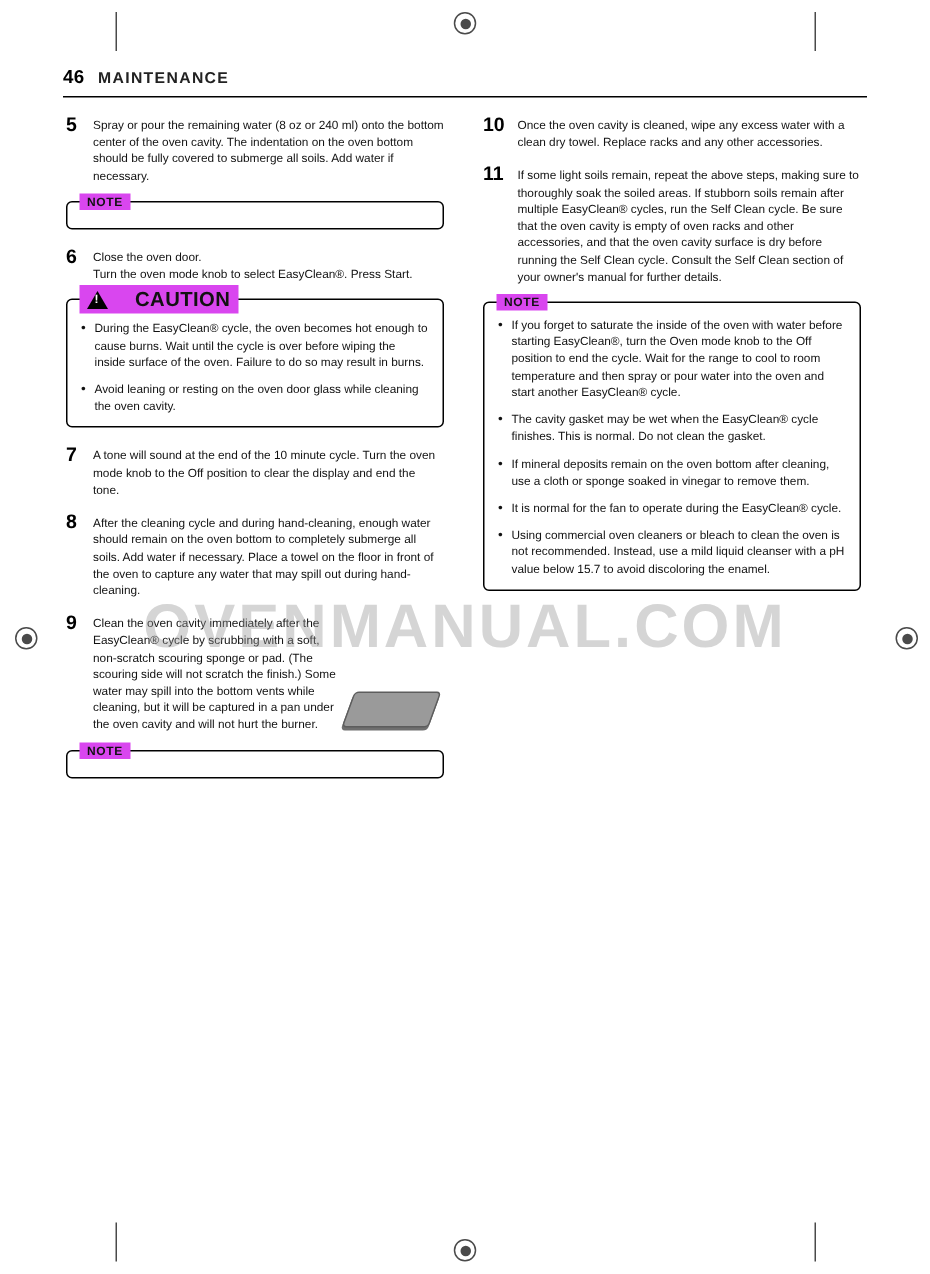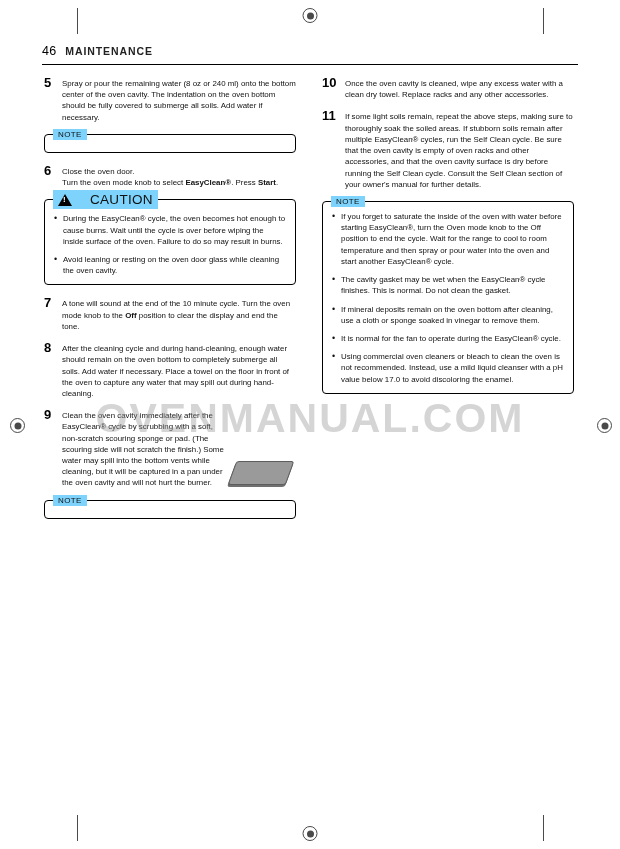--- a/index.html
+++ b/index.html
@@ -56,21 +56,21 @@
     top: 44px;
     width: 536px;
     display: flex;
     align-items: baseline;
     gap: 9px;
     border-bottom: 1px solid #000000;
     padding-bottom: 6px;
   }
   .page-num {
     font-size: 12.5px;
-    font-weight: normal;
+    font-weight: bold;
     color: #000;
     letter-spacing: 0.2px;
   }
   .chapter {
     font-size: 10.5px;
     font-weight: bold;
     color: #222;
     letter-spacing: 0.9px;
   }
 
@@ -102,39 +102,39 @@
   .step-num.wide {
     width: 23px;
     flex: 0 0 23px;
   }
   .step-body {
     flex: 1 1 auto;
     padding-top: 2px;
   }
   .step-body p { margin: 0; }
 
-  b, strong { font-weight: bold; }
+  b, strong { font-weight: normal; }
 
   
   .box {
     position: relative;
     border: 1px solid #000;
     border-radius: 4px;
     margin: 11px 0 11px 0;
     padding: 9px 9px 8px 9px;
     box-sizing: border-box;
   }
   .box-title {
     position: absolute;
     top: -6px;
     left: 8px;
-    background: #7dd3fc;
+    background: #d946ef;
     padding: 0 5px;
     font-size: 8px;
-    font-weight: normal;
+    font-weight: bold;
     letter-spacing: 0.4px;
     text-align: center;
   }
   .box-title.caution {
     font-size: 13.5px;
     top: -10px;
     letter-spacing: 0.3px;
     display: flex;
     align-items: center;
     gap: 18px;
@@ -314,21 +314,21 @@
       </div>
     </div>
 
     <div class="box">
       <div class="box-title">NOTE</div>
       <ul class="bullets">
         <li>If you forget to saturate the inside of the oven with water before starting EasyClean®, turn the Oven mode knob to the Off position to end the cycle. Wait for the range to cool to room temperature and then spray or pour water into the oven and start another EasyClean® cycle.</li>
         <li>The cavity gasket may be wet when the EasyClean® cycle finishes. This is normal. Do not clean the gasket.</li>
         <li>If mineral deposits remain on the oven bottom after cleaning, use a cloth or sponge soaked in vinegar to remove them.</li>
         <li>It is normal for the fan to operate during the EasyClean® cycle.</li>
-        <li>Using commercial oven cleaners or bleach to clean the oven is not recommended. Instead, use a mild liquid cleanser with a pH value below 17.0 to avoid discoloring the enamel.</li>
+        <li>Using commercial oven cleaners or bleach to clean the oven is not recommended. Instead, use a mild liquid cleanser with a pH value below 15.7 to avoid discoloring the enamel.</li>
       </ul>
     </div>
 
   </div>
 
   <div class="watermark">OVENMANUAL.COM</div>
 
 </div>
 
 </body></html>

